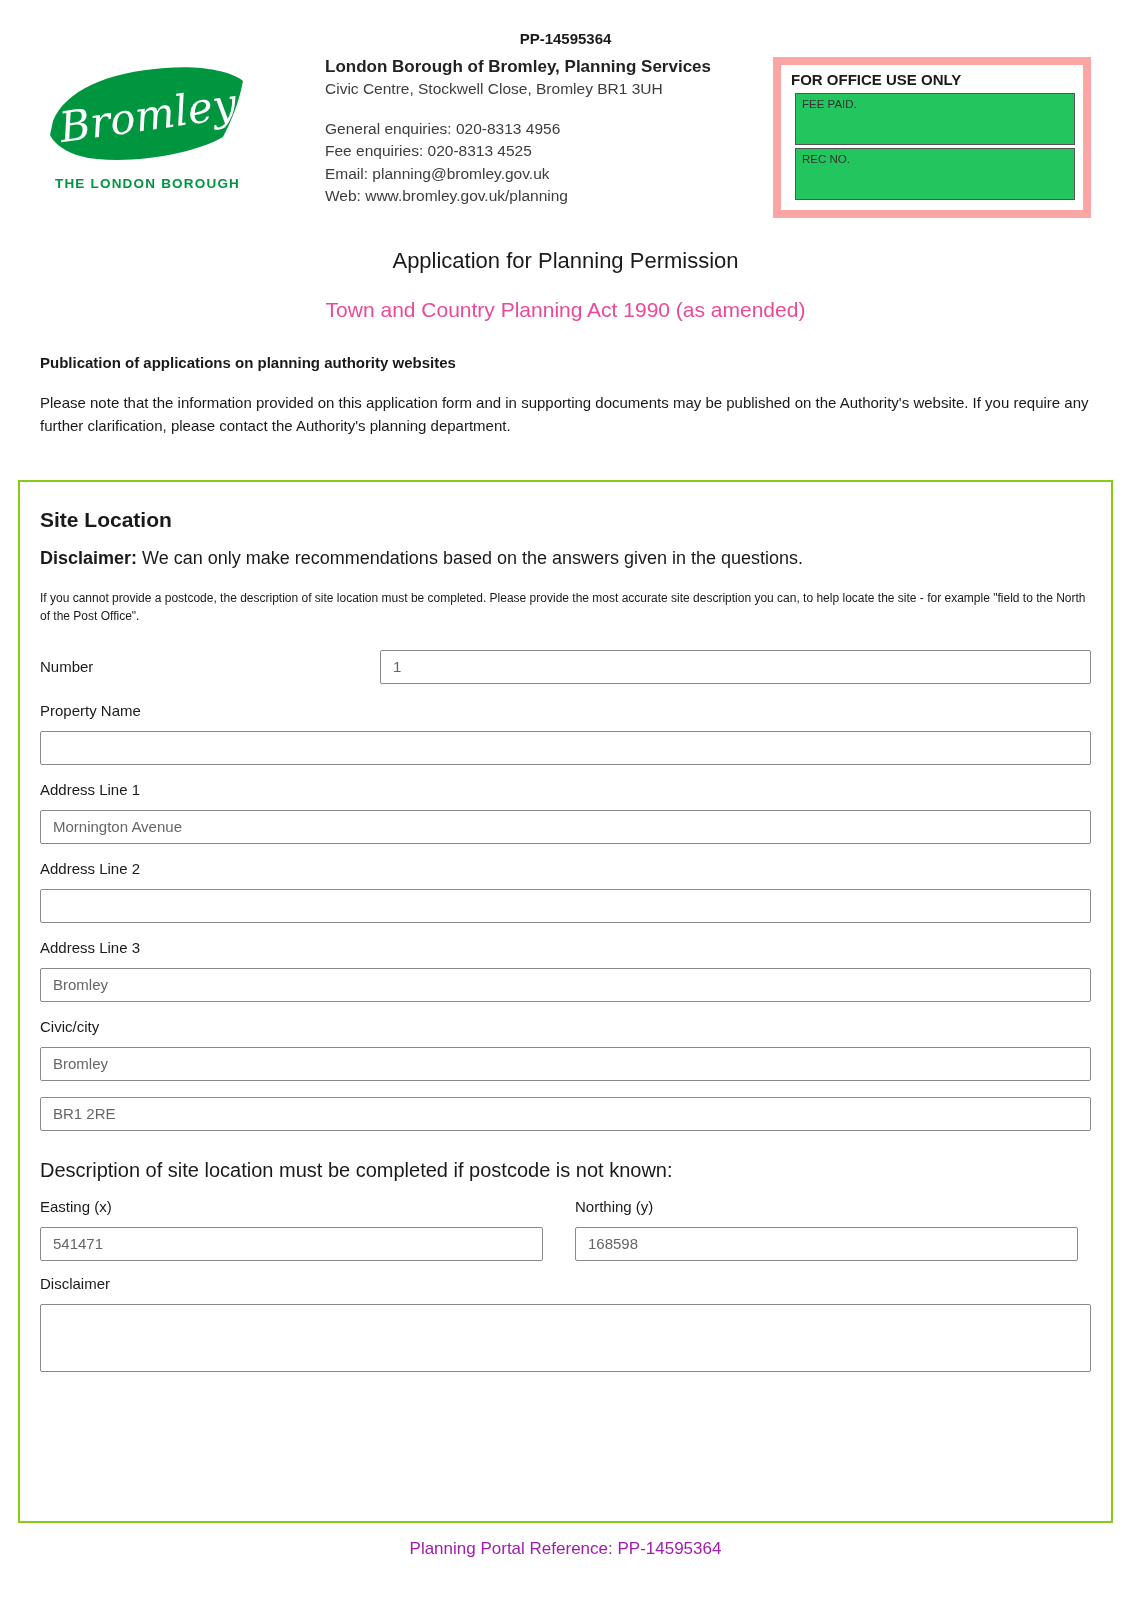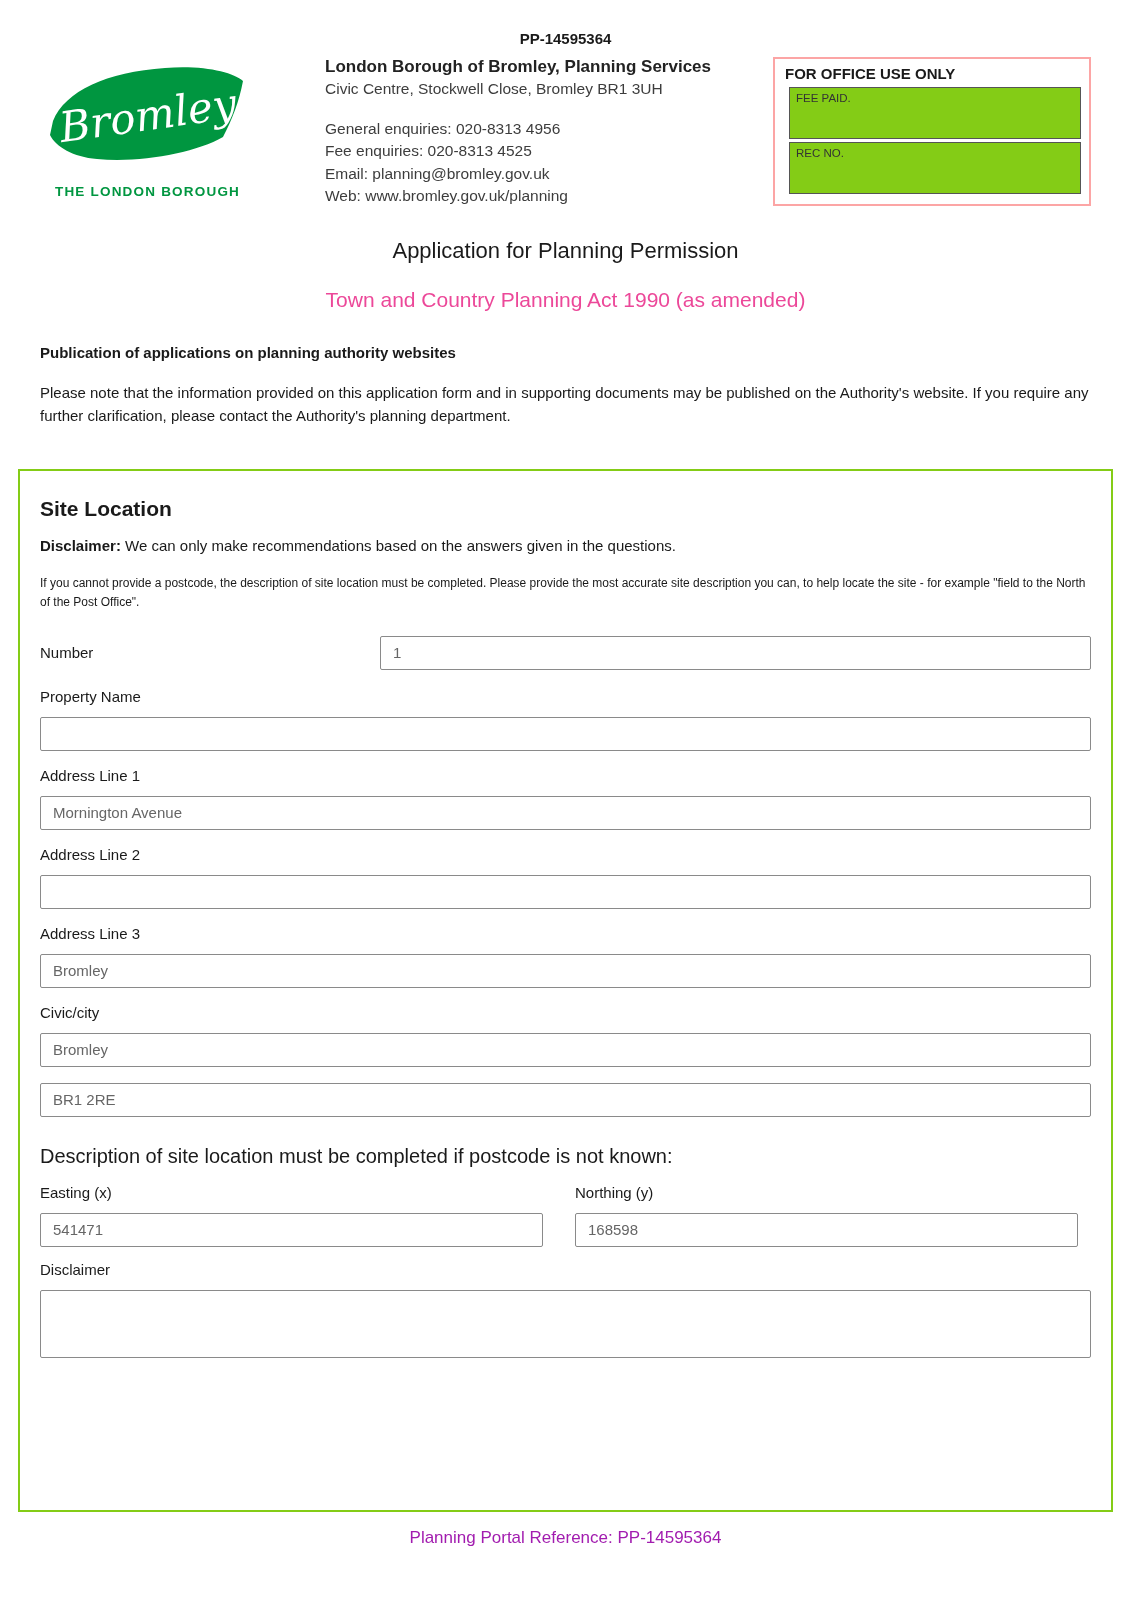--- a/index.html
+++ b/index.html
@@ -4,44 +4,44 @@
 <style>
   * { margin:0; padding:0; box-sizing:border-box; }
   html,body { width:1131px; height:1600px; background:#ffffff;
     font-family:"Liberation Sans", sans-serif; color:#1a1a1a; overflow:hidden; }
 
   .top-ref { text-align:center; font-weight:bold; font-size:15px; padding-top:30px; }
 
   .header-row { display:flex; align-items:flex-start; margin:10px 40px 0 40px; }
 
   .logo-block { width:215px; text-align:center; }
-  .logo-tagline { color:#009640; font-weight:bold; font-size:13.5px; letter-spacing:1.2px; margin-top:8px; }
+  .logo-tagline { color:#009640; font-weight:bold; font-size:13.5px; letter-spacing:1.2px; margin-top:0; }
 
   .org-block { margin-left:70px; flex:1; color:#3d3d3d; font-size:15.5px; }
   .org-name { font-weight:bold; font-size:17px; color:#222; }
   .org-address { margin-top:3px; }
   .contacts { margin-top:20px; line-height:1.45; }
 
-  .office-box { width:318px; border:2px solid #fca5a5; padding:6px 8px 10px 10px; }
+  .office-box { width:318px; border:8px solid #fca5a5; padding:6px 8px 10px 10px; }
   .office-title { font-weight:bold; font-size:15px; padding-bottom:5px; }
   .office-field { border:1px solid #555; height:52px; padding:4px 6px; font-size:11.5px;
-    color:#333; margin-left:4px; background:#84cc16; }
+    color:#333; margin-left:4px; background:#22c55e; }
   .office-field + .office-field { margin-top:3px; }
 
   h1.main-title { text-align:center; font-size:22px; font-weight:400; margin-top:30px; color:#1a1a1a; }
   h2.sub-title { text-align:center; font-size:21px; font-weight:400; margin-top:24px; color:#ec4899; }
 
   .pub-heading { font-weight:bold; font-size:15px; margin:32px 40px 0 40px; }
   .pub-body { font-size:15px; line-height:1.55; margin:20px 42px 0 40px; }
 
   .section-box { margin:42px 18px 0 18px; border:2px solid #84cc16;
     padding:26px 20px 20px 20px; height:1043px; overflow:hidden; }
 
   .section-box h3 { font-size:21px; font-weight:bold; margin-bottom:16px; }
-  .disclaimer { font-size:15px; margin-bottom:18px; }
+  .disclaimer { font-size:18px; margin-bottom:18px; }
   .intro { font-size:12px; line-height:1.55; margin-bottom:24px;margin-top:20px; }
 
   .inline-field { display:flex; align-items:center; margin-bottom:18px; }
   .inline-field label { width:340px; font-size:15px; }
   .inline-field input { flex:1; }
 
   .stacked-field { margin-bottom:16px; }
   .stacked-field label { display:block; font-size:15px; margin-bottom:12px; }
   .stacked-field input, .stacked-field textarea { width:100%; }
 

